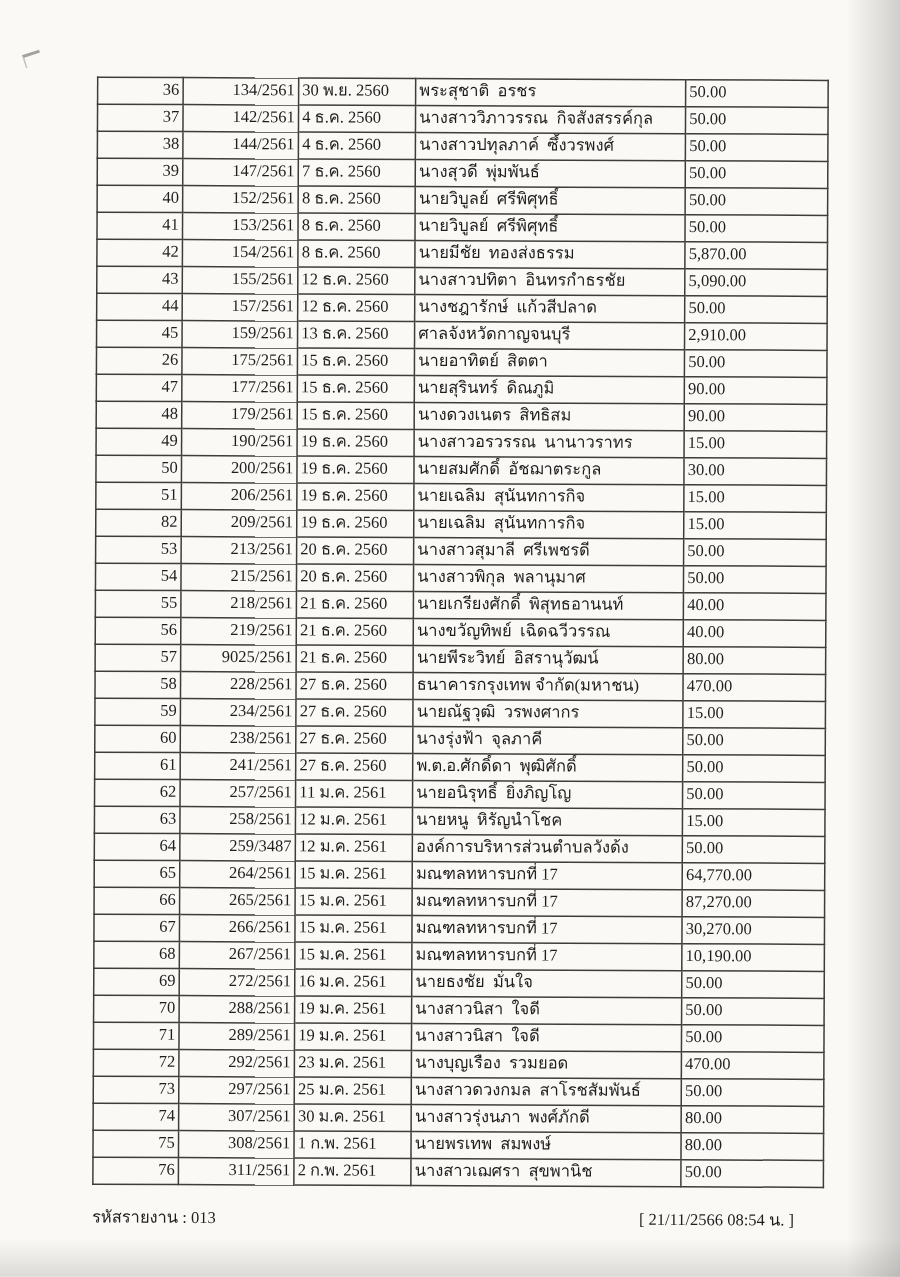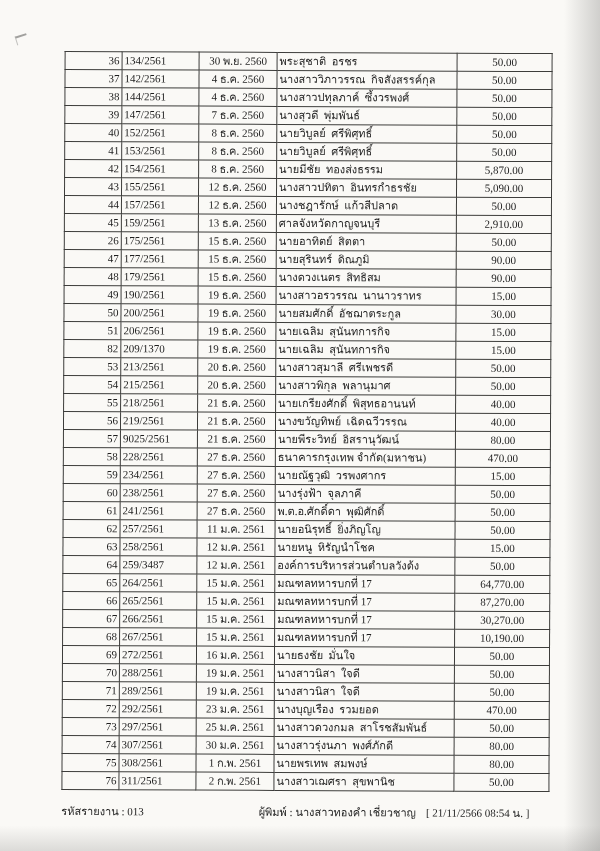--- a/index.html
+++ b/index.html
@@ -41,24 +41,24 @@
     border: 1px solid #3d3d3b;
     height: 17px;
     font-size: 11px;
     line-height: 1.05;
     padding: 0 2px;
     overflow: hidden;
     white-space: pre;
     vertical-align: middle;
   }
   .c-no     { width: 52px;  text-align: right; }
-  .c-doc    { width: 72px;  text-align: left; }
-  .c-date   { width: 73px;  text-align: center; }
+  .c-doc    { width: 72px;  text-align: right; }
+  .c-date   { width: 73px;  }
   .c-name   { width: 175px; text-align: left; }
-  .c-amount { width: 90px;  text-align: center; vertical-align: bottom; padding-bottom: 1px; padding-right: 3px; }
+  .c-amount { width: 90px;  text-align: left; vertical-align: bottom; padding-bottom: 1px; padding-right: 3px; }
   .footer-row {
     position: absolute;
     left: 63px; top: 803px;
     width: 468px;
     display: flex;
     justify-content: space-between;
     align-items: baseline;
     font-size: 11px;
   }
   .printer-info { display: flex; gap: 10px; }
@@ -195,21 +195,21 @@
   <tr>
     <td class="c-no">51</td>
     <td class="c-doc">206/2561</td>
     <td class="c-date">19 ธ.ค. 2560</td>
     <td class="c-name">นายเฉลิม  สุนันทการกิจ</td>
     <td class="c-amount">15.00</td>
   </tr>
 
   <tr>
     <td class="c-no">82</td>
-    <td class="c-doc">209/1370</td>
+    <td class="c-doc">209/2561</td>
     <td class="c-date">19 ธ.ค. 2560</td>
     <td class="c-name">นายเฉลิม  สุนันทการกิจ</td>
     <td class="c-amount">15.00</td>
   </tr>
 
   <tr>
     <td class="c-no">53</td>
     <td class="c-doc">213/2561</td>
     <td class="c-date">20 ธ.ค. 2560</td>
     <td class="c-name">นางสาวสุมาลี  ศรีเพชรดี</td>
@@ -398,18 +398,17 @@
     <td class="c-date">2 ก.พ. 2561</td>
     <td class="c-name">นางสาวเฌศรา  สุขพานิช</td>
     <td class="c-amount">50.00</td>
   </tr>
 </tbody>
   </table>
 
   <div class="footer-row">
     <span>รหัสรายงาน : 013</span>
     <span class="printer-info">
-      <span>ผู้พิมพ์ : นางสาวทองคำ เชี่ยวชาญ</span>
       <span>[ 21/11/2566 08:54 น. ]</span>
     </span>
   </div>
 
 </div>
 
 </body></html>

